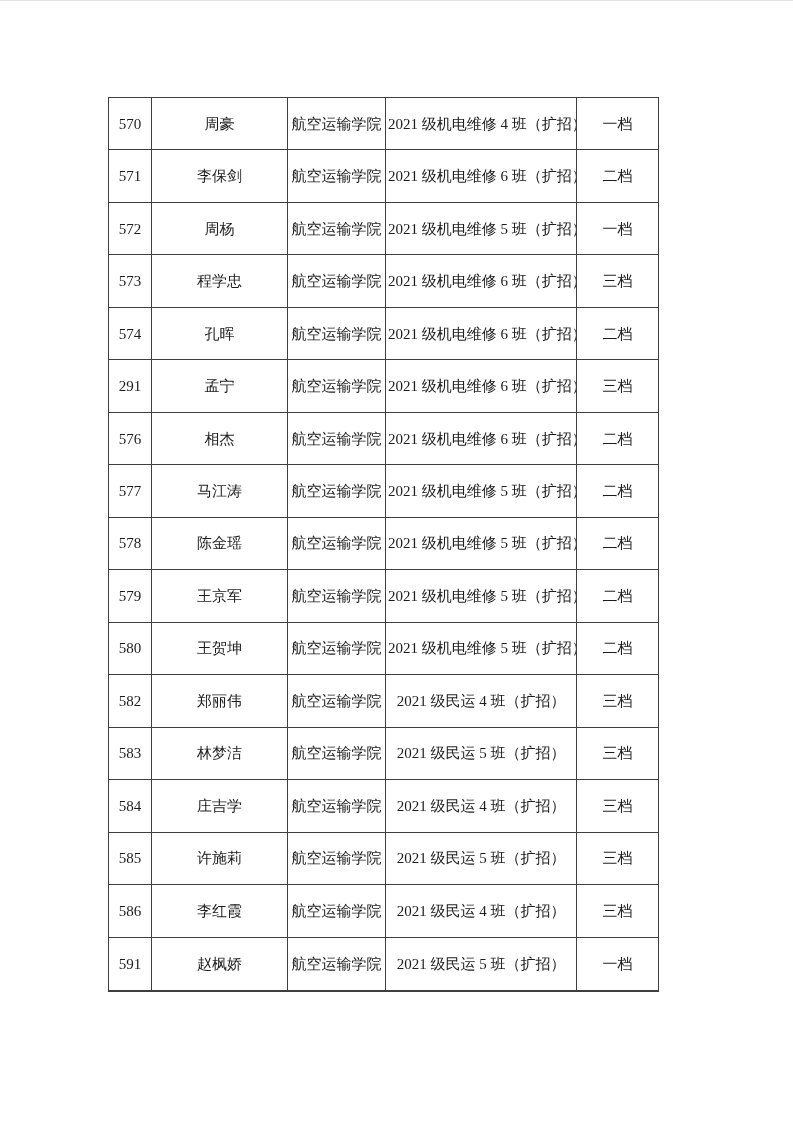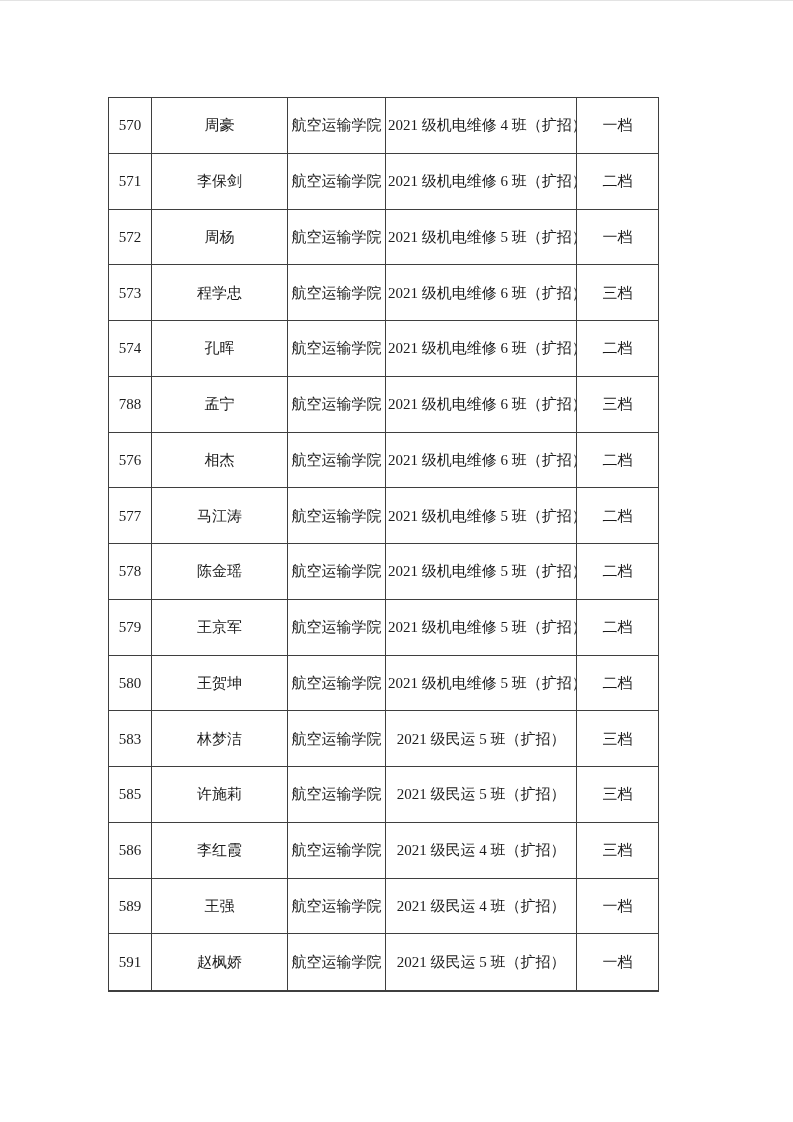--- a/index.html
+++ b/index.html
@@ -91,21 +91,21 @@
     <td>三档</td>
   </tr>
         <tr>
     <td>574</td>
     <td>孔晖</td>
     <td>航空运输学院</td>
     <td>2021 级机电维修 6 班（扩招）</td>
     <td>二档</td>
   </tr>
         <tr>
-    <td>788</td>
+    <td>291</td>
     <td>孟宁</td>
     <td>航空运输学院</td>
     <td>2021 级机电维修 6 班（扩招）</td>
     <td>三档</td>
   </tr>
         <tr>
     <td>576</td>
     <td>相杰</td>
     <td>航空运输学院</td>
     <td>2021 级机电维修 6 班（扩招）</td>
@@ -133,48 +133,55 @@
     <td>二档</td>
   </tr>
         <tr>
     <td>580</td>
     <td>王贺坤</td>
     <td>航空运输学院</td>
     <td>2021 级机电维修 5 班（扩招）</td>
     <td>二档</td>
   </tr>
         <tr>
+    <td>582</td>
+    <td>郑丽伟</td>
+    <td>航空运输学院</td>
+    <td>2021 级民运 4 班（扩招）</td>
+    <td>三档</td>
+  </tr>
+        <tr>
     <td>583</td>
     <td>林梦洁</td>
     <td>航空运输学院</td>
     <td>2021 级民运 5 班（扩招）</td>
+    <td>三档</td>
+  </tr>
+        <tr>
+    <td>584</td>
+    <td>庄吉学</td>
+    <td>航空运输学院</td>
+    <td>2021 级民运 4 班（扩招）</td>
     <td>三档</td>
   </tr>
         <tr>
     <td>585</td>
     <td>许施莉</td>
     <td>航空运输学院</td>
     <td>2021 级民运 5 班（扩招）</td>
     <td>三档</td>
   </tr>
         <tr>
     <td>586</td>
     <td>李红霞</td>
     <td>航空运输学院</td>
     <td>2021 级民运 4 班（扩招）</td>
     <td>三档</td>
   </tr>
         <tr>
-    <td>589</td>
-    <td>王强</td>
-    <td>航空运输学院</td>
-    <td>2021 级民运 4 班（扩招）</td>
-    <td>一档</td>
-  </tr>
-        <tr>
     <td>591</td>
     <td>赵枫娇</td>
     <td>航空运输学院</td>
     <td>2021 级民运 5 班（扩招）</td>
     <td>一档</td>
   </tr>
       </tbody>
   </table>
 </div>
 

